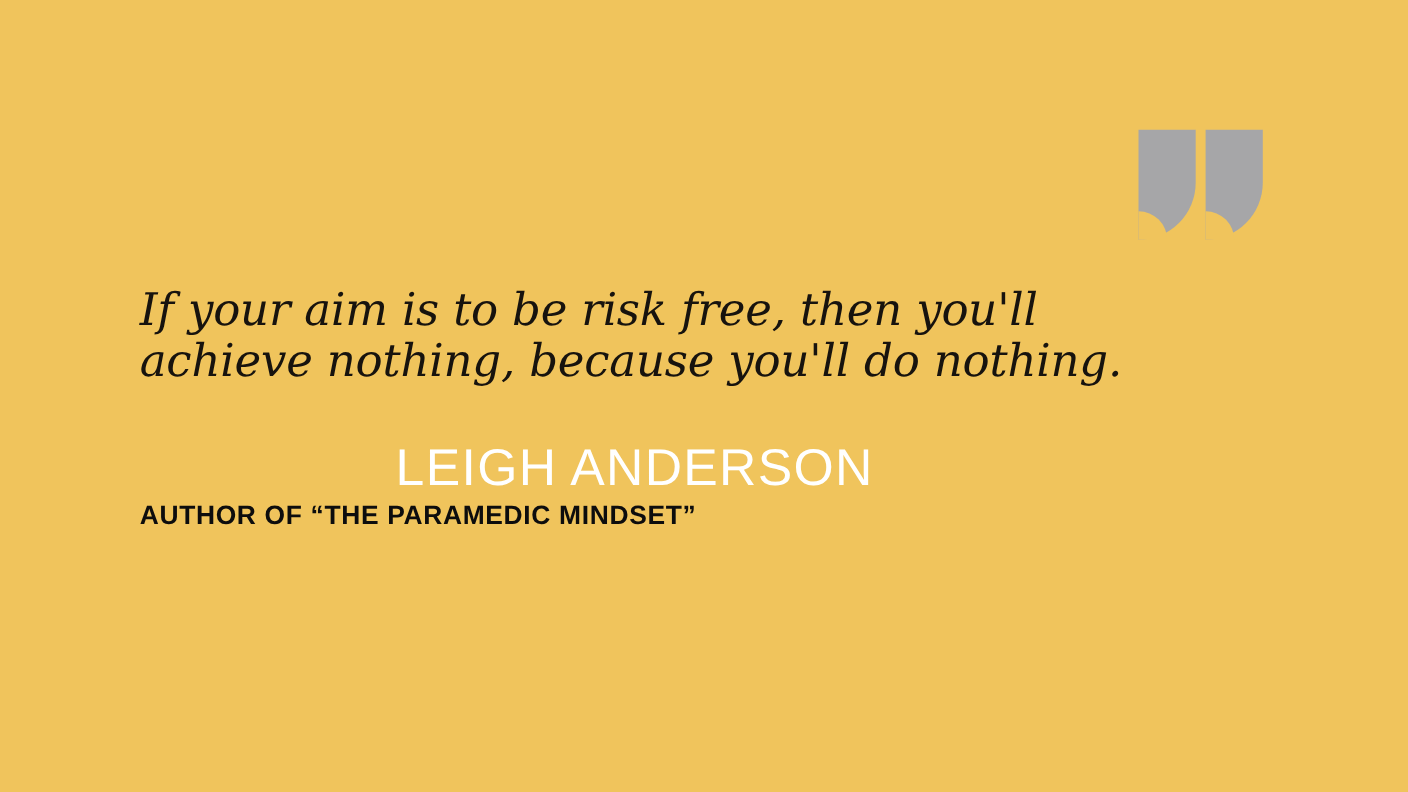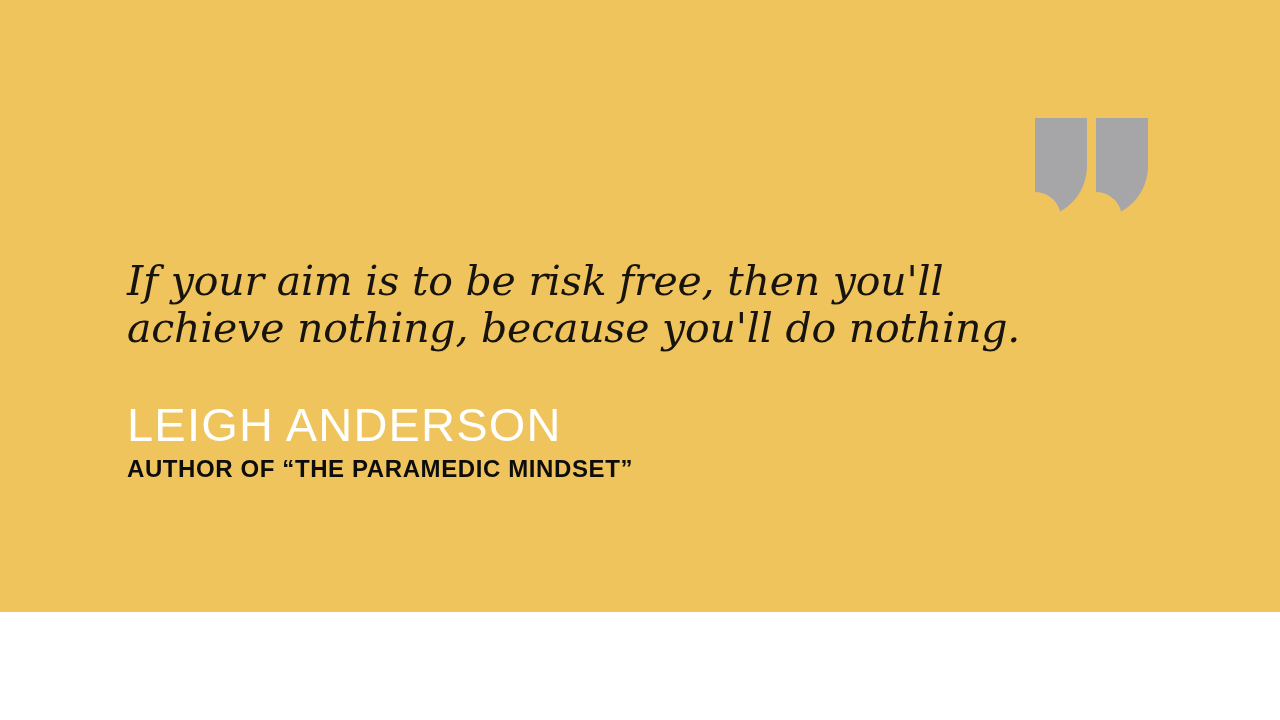--- a/index.html
+++ b/index.html
@@ -9,21 +9,21 @@
   body {
     width: 1280px;
     height: 720px;
     overflow: hidden;
     font-family: "Liberation Sans", sans-serif;
   }
 
   .slide {
     position: relative;
     width: 1280px;
-    height: 612px;
+    height: 720px;
     background: #f0c45c;
     overflow: hidden;
   }
 
   
   .quote-mark {
     position: absolute;
     left: 1035px;
     top: 118px;
     width: 113px;
@@ -75,20 +75,21 @@
   }
   .author-name {
     margin: 0;
     font-family: "Liberation Sans", sans-serif;
     font-weight: 400;
     font-size: 47px;
     line-height: 50px;
     letter-spacing: 1.2px;
     color: #ffffff;
     white-space: nowrap;
+    text-align: center;
   }
   .author-role {
     margin: 6px 0 16px 0;
     font-family: "Liberation Sans", sans-serif;
     font-weight: 700;
     font-size: 24px;
     line-height: 26px;
     letter-spacing: 0.6px;
     color: #0d0d0d;
     white-space: nowrap;

